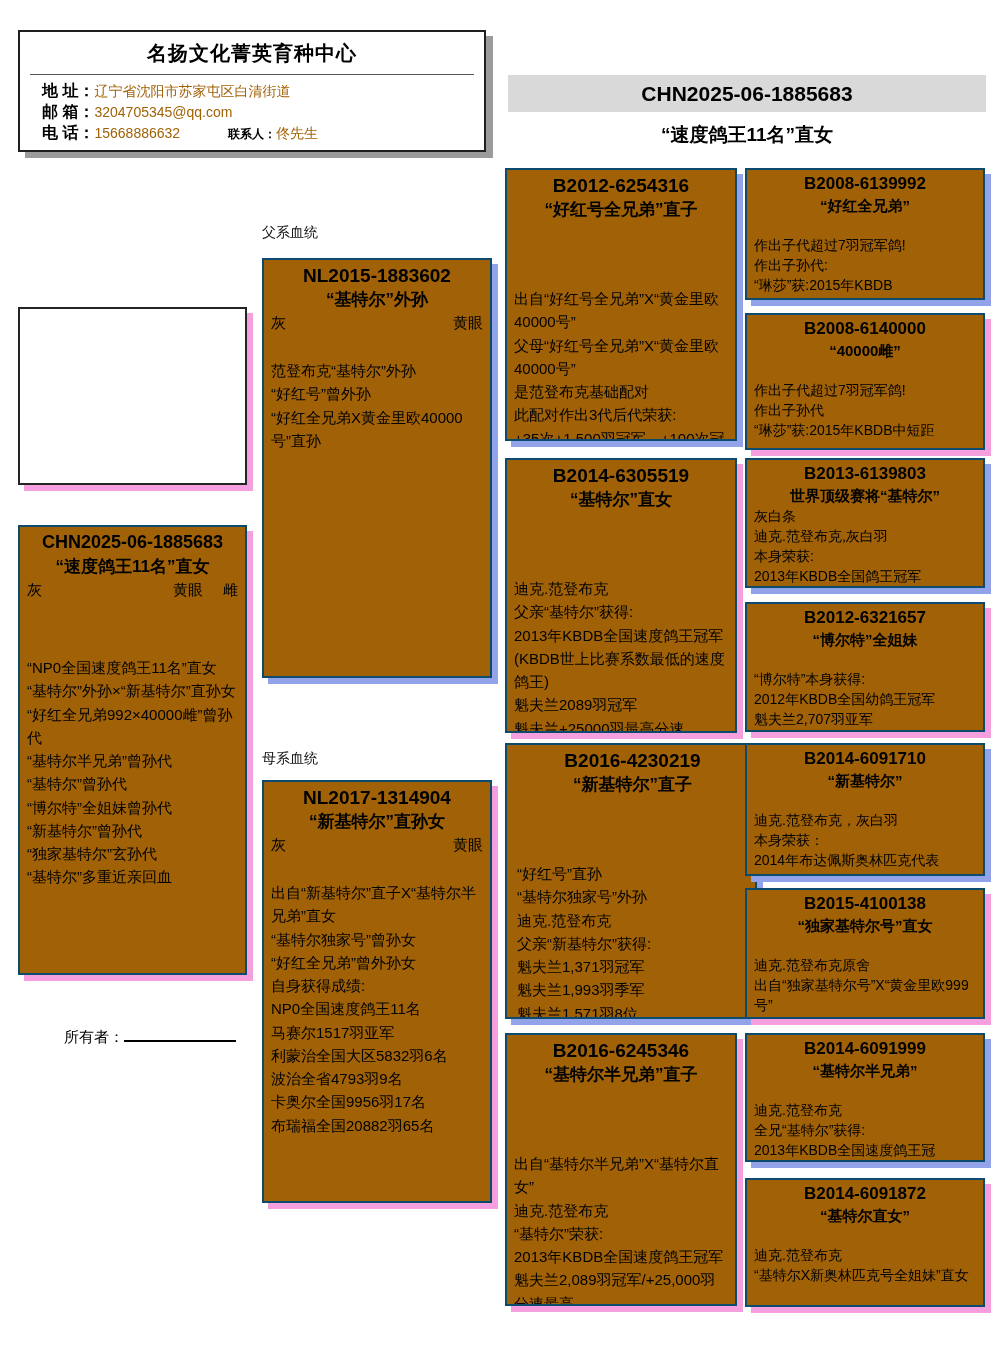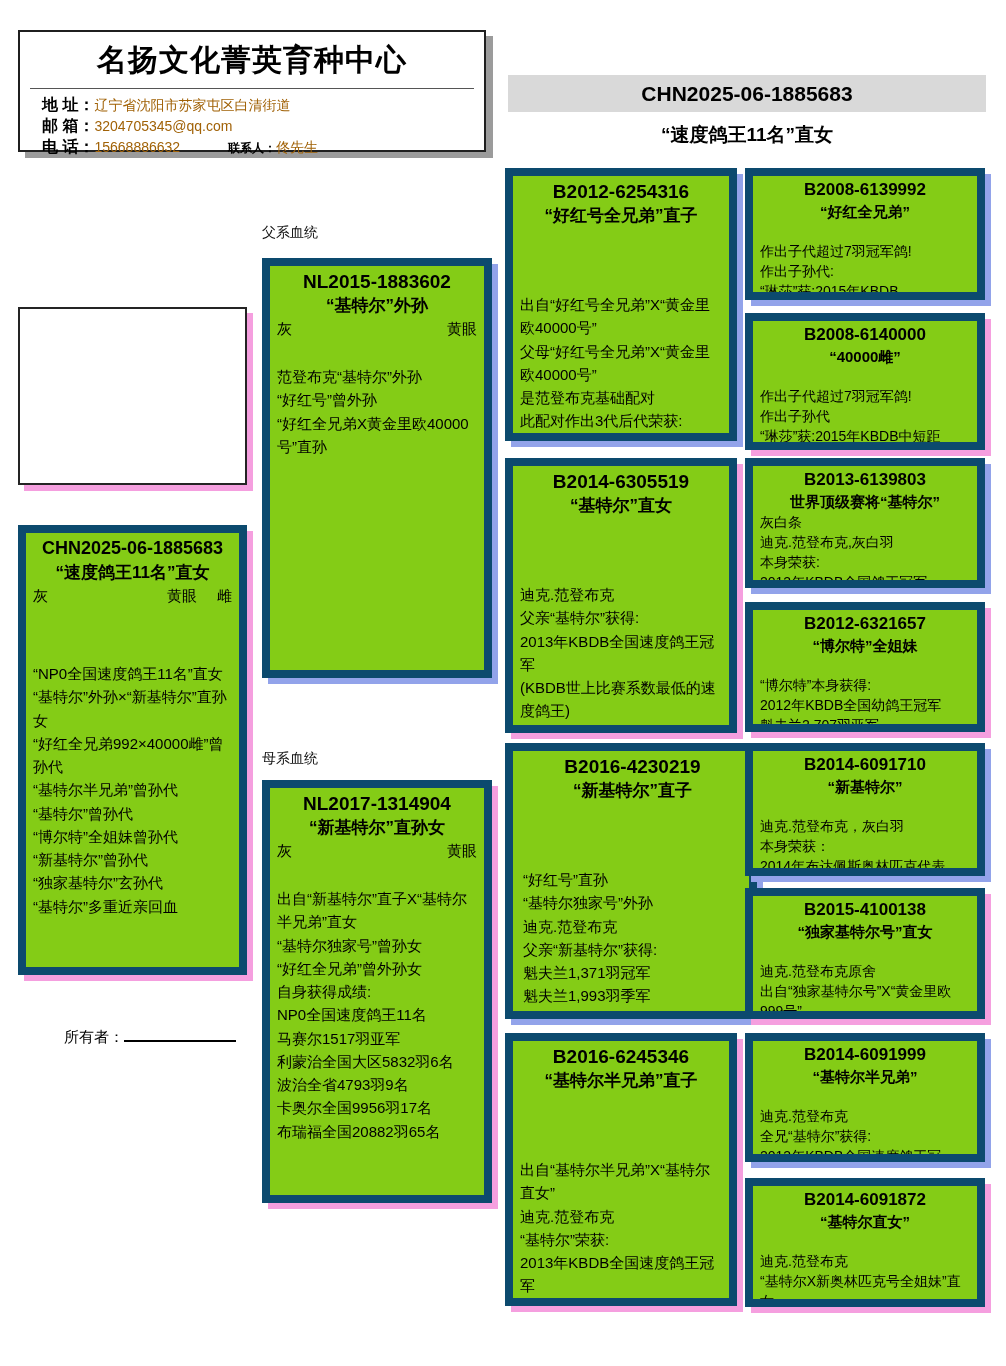--- a/index.html
+++ b/index.html
@@ -2,40 +2,40 @@
 <html><head>
 <meta charset="utf-8">
 <style>
   * { margin:0; padding:0; box-sizing:border-box; }
   body { background:#ffffff; font-family:"Liberation Sans", sans-serif; }
   .page { position:relative; width:1006px; height:1366px; background:#fff; overflow:hidden; }
 
   
   .header-box { position:absolute; left:18px; top:30px; width:468px; height:122px;
     background:#fff; border:2px solid #1f1f1f; box-shadow:7px 6px 0 #9b9b9b; }
-  .h-title { text-align:center; font-weight:bold; font-size:30px; margin-top:8px; letter-spacing:1px; }
+  .h-title { text-align:center; font-weight:bold; font-size:20px; margin-top:8px; letter-spacing:1px; }
   .h-divider { border-top:1px solid #555; margin:7px 10px 6px 10px; }
   .h-row { margin-left:22px; margin-top:1px; font-size:14px; line-height:20px; }
   .h-label { font-weight:bold; font-size:16px; }
   .h-val { font-size:14px; color:#a16207; }
   .h-contact-label { font-weight:bold; font-size:12px; margin-left:48px; }
 
   
   .ring-bar { position:absolute; left:508px; top:75px; width:478px; height:37px;
     background:#d9d9d9; text-align:center; font-weight:bold; font-size:21px; line-height:37px; }
   .main-subtitle { position:absolute; left:508px; top:122px; width:478px;
     text-align:center; font-weight:bold; font-size:19px; }
 
   
   .lineage-label { position:absolute; font-size:14px; color:#111; }
   .lab-paternal { left:262px; top:224px; }
   .lab-maternal { left:262px; top:750px; }
 
   
-  .pbox { position:absolute; background:#84cc16; border:8px solid #0c4a6e;
+  .pbox { position:absolute; background:#a16207; border:2px solid #0c4a6e;
     padding:3px 7px; overflow:hidden; }
   .male   { box-shadow:6px 6px 0 #92a3ea; }
   .female { box-shadow:6px 6px 0 #f59fdf; }
 
   .ring   { text-align:center; font-weight:bold; font-size:19px; line-height:25px; }
   .ptitle { text-align:center; font-weight:bold; font-size:17px; line-height:23px; }
   .traits { display:flex; justify-content:space-between; font-size:15px; margin-top:3px; }
   .sex-label { margin-left:20px; }
   .pbody  { font-size:15px; line-height:1.55; white-space:pre-line; }
 

